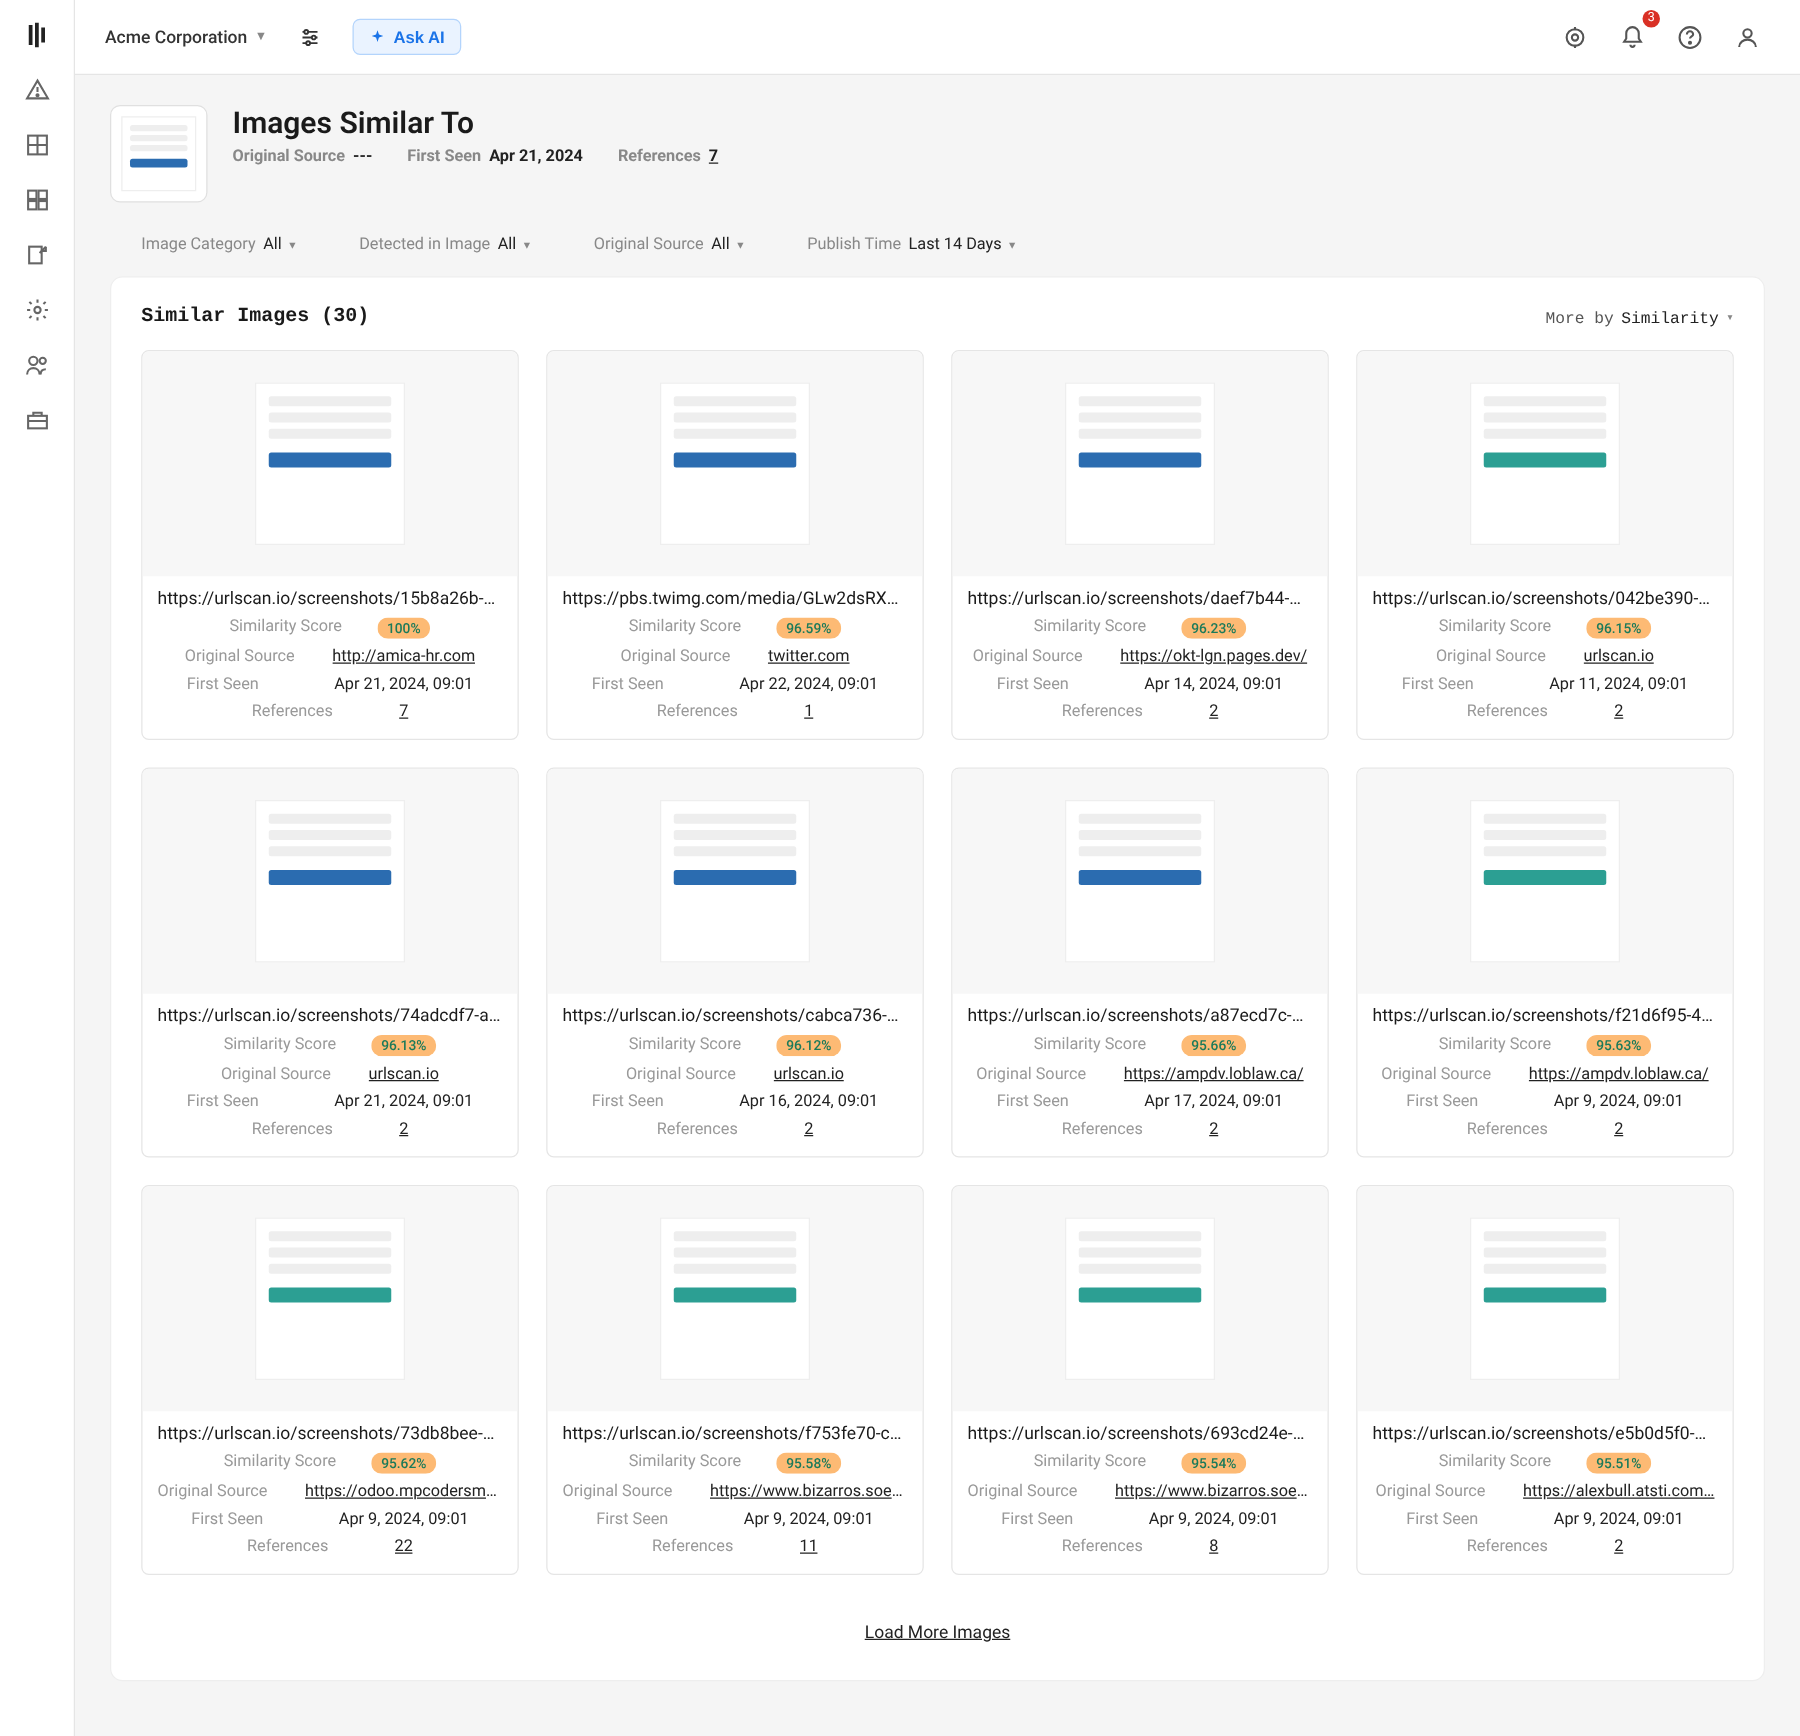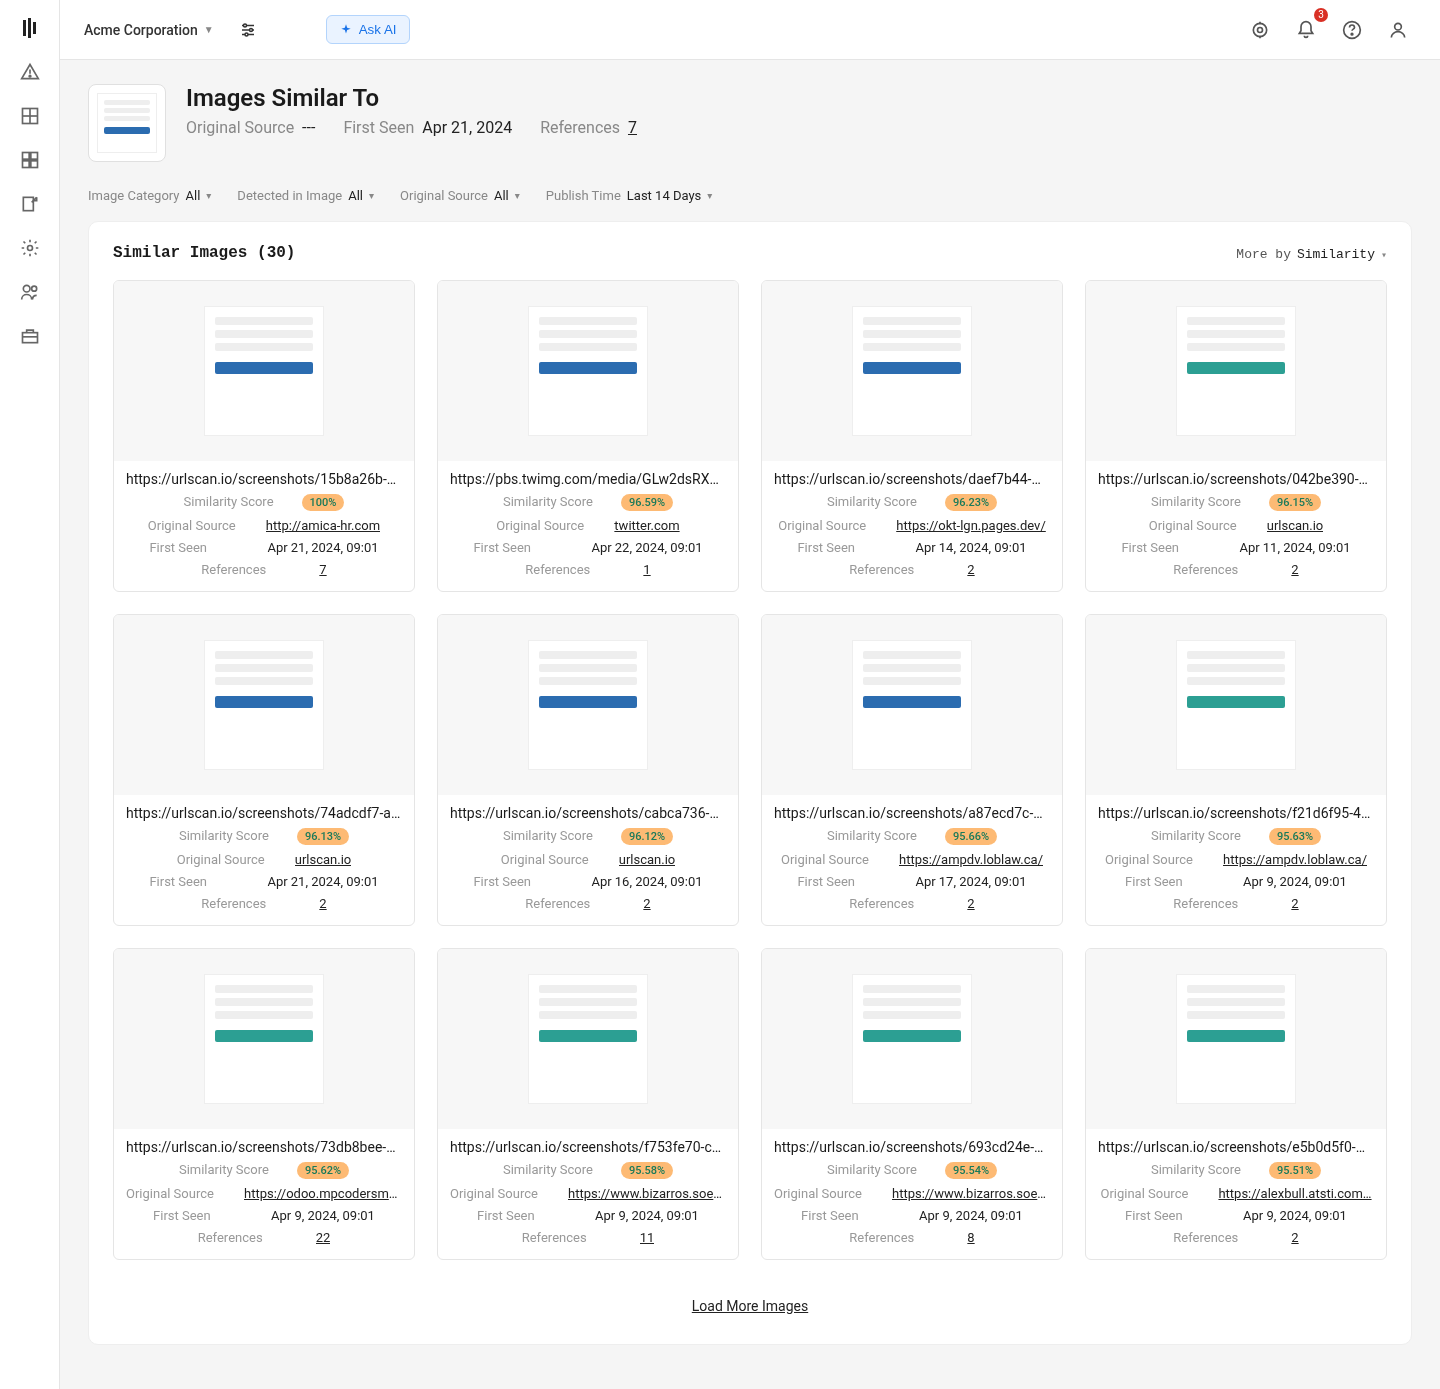--- a/index.html
+++ b/index.html
@@ -7,38 +7,38 @@
 .app { display: flex; min-height: 100vh; }
 .sidebar { width: 60px; background: #fff; border-right: 1px solid #e5e5e5; display: flex; flex-direction: column; align-items: center; padding-top: 16px; gap: 20px; }
 .sidebar .logo { width: 24px; height: 24px; display: flex; align-items: center; justify-content: center; }
 .sidebar-icon { width: 24px; height: 24px; color: #666; display: flex; align-items: center; justify-content: center; cursor: pointer; }
 .main { flex: 1; display: flex; flex-direction: column; }
 .topbar { height: 60px; background: #fff; border-bottom: 1px solid #e5e5e5; display: flex; align-items: center; padding: 0 24px; gap: 16px; }
 .org-select { display: flex; align-items: center; gap: 6px; cursor: pointer; color: #333; font-weight: 500; }
 .searchwrap { flex: 0 0 460px; margin-left: 240px; display: flex; align-items: center; background: #fff; border: 1px solid #d0d0d0; border-radius: 6px; height: 38px; padding: 0 10px; gap: 8px; }
 .searchwrap input { border: none; outline: none; flex: 1; font-size: 14px; }
 .iconbtn { width: 36px; height: 36px; display: flex; align-items: center; justify-content: center; color: #555; cursor: pointer; border-radius: 6px; }
-.askai { border: 1px solid #b3d4fc; background: #eaf3ff; color: #1a73e8; border-radius: 6px; padding: 6px 12px; display: flex; align-items: center; gap: 6px; cursor: pointer; font-weight: 400; margin-left: 44px; }
+.askai { border: 1px solid #b3d4fc; background: #eaf3ff; color: #1a73e8; border-radius: 6px; padding: 6px 12px; display: flex; align-items: center; gap: 6px; cursor: pointer; font-weight: 700; }
 .topbar-right { margin-left: auto; display: flex; align-items: center; gap: 10px; }
 .notif { position: relative; }
 .notif-badge { position: absolute; top: -4px; right: -4px; background: #d93025; color: #fff; font-size: 10px; border-radius: 8px; padding: 0 4px; line-height: 14px; min-width: 14px; text-align: center; }
 .content { padding: 24px 28px; }
 .header { display: flex; gap: 20px; margin-bottom: 12px; }
 .thumb-lg { width: 78px; height: 78px; background: #fff; border: 1px solid #e0e0e0; border-radius: 8px; display:flex; align-items:center; justify-content:center; }
 .login-preview { width: 60px; height: 60px; background:#fff; border:1px solid #eee; display:flex; flex-direction:column; gap:3px; padding:6px; }
 .login-preview .bar { height:5px; background:#eee; border-radius:2px; }
 .login-preview .btn-bar { height:7px; background:#2b6cb0; border-radius:2px; margin-top:3px;}
 .header-info h1 { font-size: 24px; font-weight: 600; margin-bottom: 6px; }
 .source-url { text-decoration: underline; display: inline-flex; align-items:center; gap:8px; margin-bottom:10px;}
-.meta-row { display: flex; gap: 28px; color: #777; font-size: 16px; }
+.meta-row { display: flex; gap: 28px; color: #777; font-size: 13px; font-weight: bold; }
 .meta-row .label { color: #888; }
 .meta-row .val { color: #222; }
 .meta-row a { color:#222; text-decoration: underline; }
 .filterbar { display: flex; gap: 26px; padding: 14px 0 18px 0; font-size: 13px; color: #555; }
-.filterbar .filter { cursor: pointer; display:flex; align-items:center; gap:6px; }
+.filterbar .filter { cursor: pointer; display:flex; align-items:center; gap:6px;margin-left:25px; }
 .filterbar .filter .flab { color:#888; }
 .filterbar .filter .fval { color:#222; }
 .panel { background:#fff; border:1px solid #eee; border-radius:10px; padding: 22px 24px 30px 24px; }
 .panel-head { display:flex; align-items:flex-end; margin-bottom: 18px; font-family: Liberation Mono, monospace; }
 .panel-head h2 { font-size:16px; font-weight:600; }
 .sort { margin-left:auto; display:flex; align-items:center; gap:6px; color:#555; font-size:13px; cursor:pointer; }
 .sort .sortval { color:#222; }
 .grid { display:grid; grid-template-columns: repeat(4, 1fr); gap: 22px; }
 .card { border:1px solid #e5e5e5; border-radius:6px; overflow:hidden; background:#fff; }
 .card-thumb { height: 180px; background:#f7f7f7; display:flex; align-items:center; justify-content:center; }

